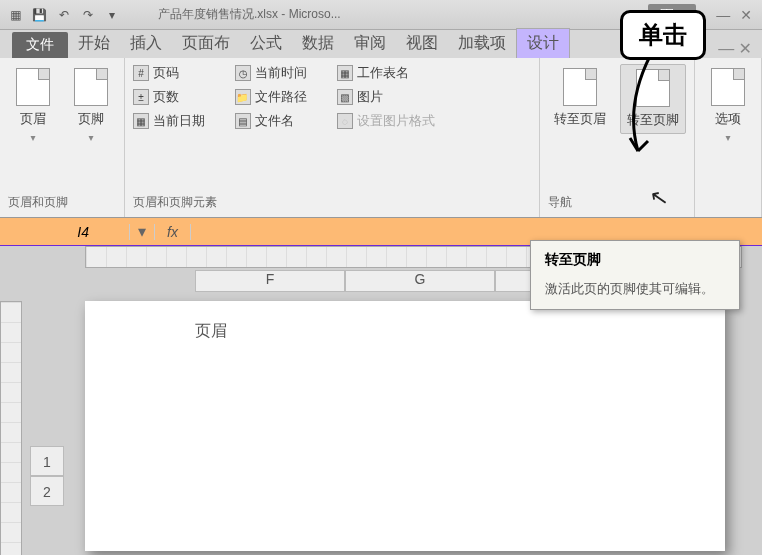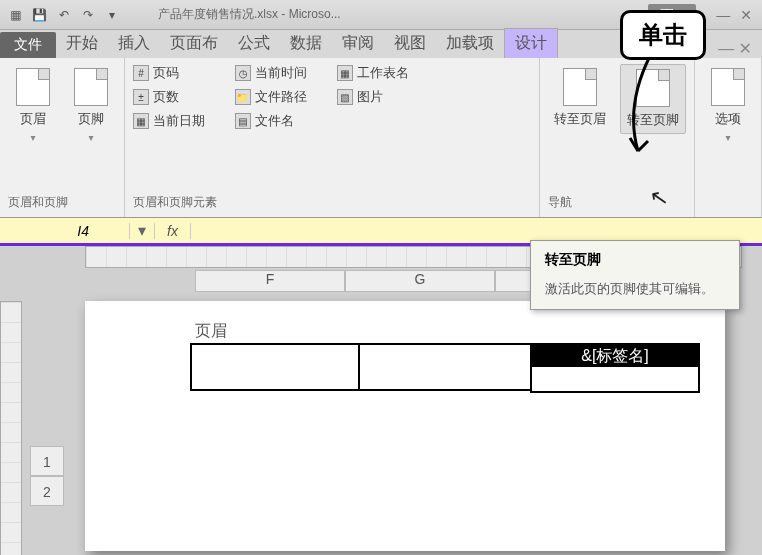--- a/index.html
+++ b/index.html
@@ -11,21 +11,21 @@
 .qat-btn { width: 20px; height: 20px; display: flex; align-items: center; justify-content: center; font-size: 12px; color: #555; }
 .title-text { flex: 1; text-align: left; padding-left: 30px; color: #666; font-size: 12px; }
 .tab-context { background: #888; color: #fff; padding: 2px 12px; font-size: 13px; border-radius: 2px 2px 0 0; margin-right: 10px; }
 .win-controls { display: flex; gap: 10px; padding: 0 10px; color: #777; font-size: 14px; }
 
 
 .callout { position: absolute; top: 10px; left: 620px; background: #fff; border: 3px solid #000; border-radius: 10px; padding: 6px 16px; font-size: 24px; font-weight: bold; z-index: 100; }
 .arrow-svg { position: absolute; top: 56px; left: 620px; z-index: 99; }
 
 
-.ribbon-tabs { height: 28px; display: flex; align-items: flex-end; background: #d8d8d8; padding-left: 0; }
+.ribbon-tabs { height: 28px; display: flex; align-items: flex-end; background: #d8d8d8; padding-left: 12px; }
 .file-tab { background: #666; color: #fff; padding: 4px 14px; font-size: 14px; border-radius: 2px 2px 0 0; }
 .rtab { padding: 4px 10px; font-size: 16px; color: #555; cursor: pointer; }
 .rtab.active { background: #c4b5fd; border: 1px solid #aaa; border-bottom: none; }
 .rtab-help { margin-left: auto; display: flex; gap: 8px; padding-right: 10px; color: #888; }
 
 
 .ribbon { height: 160px; background: #f0f0f0; border-bottom: 1px solid #999; display: flex; }
 .rgroup { border-right: 1px solid #ccc; padding: 6px 8px 2px 8px; display: flex; flex-direction: column; }
 .rgroup-body { flex: 1; display: flex; align-items: flex-start; gap: 8px; }
 .rgroup-label { text-align: left; font-size: 12px; color: #666; padding: 4px 0; }
@@ -34,21 +34,21 @@
 .bigbtn .icon { width: 34px; height: 38px; background: #fff; border: 1px solid #999; position: relative; }
 .bigbtn .icon::after { content: ""; position: absolute; top: 0; right: 0; width: 10px; height: 10px; background: #ddd; border-left: 1px solid #999; border-bottom: 1px solid #999; }
 .bigbtn .lbl { font-size: 13px; color: #444; }
 .smallbtns { display: flex; flex-direction: column; gap: 6px; }
 .smallrow { display: flex; gap: 12px; }
 .smallbtn { display: flex; align-items: center; gap: 4px; font-size: 13px; color: #444; cursor: pointer; min-width: 90px; }
 .smallbtn.disabled { color: #aaa; }
 .smallbtn .sicon { width: 16px; height: 16px; background: #ddd; border: 1px solid #999; display: inline-flex; align-items: center; justify-content: center; font-size: 10px; }
 
 
-.fbar { height: 28px; background: #fef9c3; border-bottom: 3px solid #6d28d9; display: flex; align-items: center; }
+.fbar { height: 28px; background: #fdba74; border-bottom: 1px solid #6d28d9; display: flex; align-items: center; }
 .namebox { width: 130px; padding: 0 40px 0 0; text-align: right; font-size: 14px; font-style: italic; border-right: 1px solid #ccc; }
 .fbar-dd { padding: 0 8px; color: #666; }
 .fx { padding: 0 12px; font-style: italic; font-size: 14px; color: #555; border-left: 1px solid #ccc; border-right: 1px solid #ccc; }
 
 
 .tooltip { position: absolute; top: 240px; left: 530px; width: 210px; background: #f5f5f0; border: 1px solid #999; padding: 10px 14px; box-shadow: 2px 2px 6px rgba(0,0,0,0.3); z-index: 50; }
 .tt-title { font-weight: bold; font-size: 14px; margin-bottom: 10px; }
 .tt-body { font-size: 13px; color: #555; line-height: 1.5; }
 
 
@@ -166,20 +166,24 @@
         </div>
         <div class="smallrow">
           <div class="smallbtn">
               <span class="sicon">▦</span>
               <span>当前日期</span>
             </div>
           <div class="smallbtn">
               <span class="sicon">▤</span>
               <span>文件名</span>
             </div>
+          <div class="smallbtn disabled">
+              <span class="sicon">◌</span>
+              <span>设置图片格式</span>
+            </div>
         </div>
       </div>
     </div>
     <div class="rgroup-label">页眉和页脚元素</div>
   </div>
 
   <div class="rgroup">
     <div class="rgroup-body">
       <div class="bigbtn">
         <div class="icon"></div>
@@ -219,28 +223,20 @@
     <div class="colhdr">G</div>
     <div class="colhdr">H</div>
   </div>
   <div class="ruler-left"></div>
   <div class="rowhdrs">
     <div class="rowhdr">1</div>
     <div class="rowhdr">2</div>
   </div>
   <div class="page">
     <div class="header-label">页眉</div>
-    <div class="header-boxes">
-      <div class="hbox"></div>
-      <div class="hbox mid"></div>
-      <div class="hbox-right-wrap">
-        <div class="hbox right">&amp;[标签名]</div>
-        <div class="hbox-right-bottom"></div>
-      </div>
-    </div>
   </div>
 </div>
 
 <div class="tooltip">
   <div class="tt-title">转至页脚</div>
   <div class="tt-body">激活此页的页脚使其可编辑。</div>
 </div>
 
 <div class="cursor">↖</div>
 

